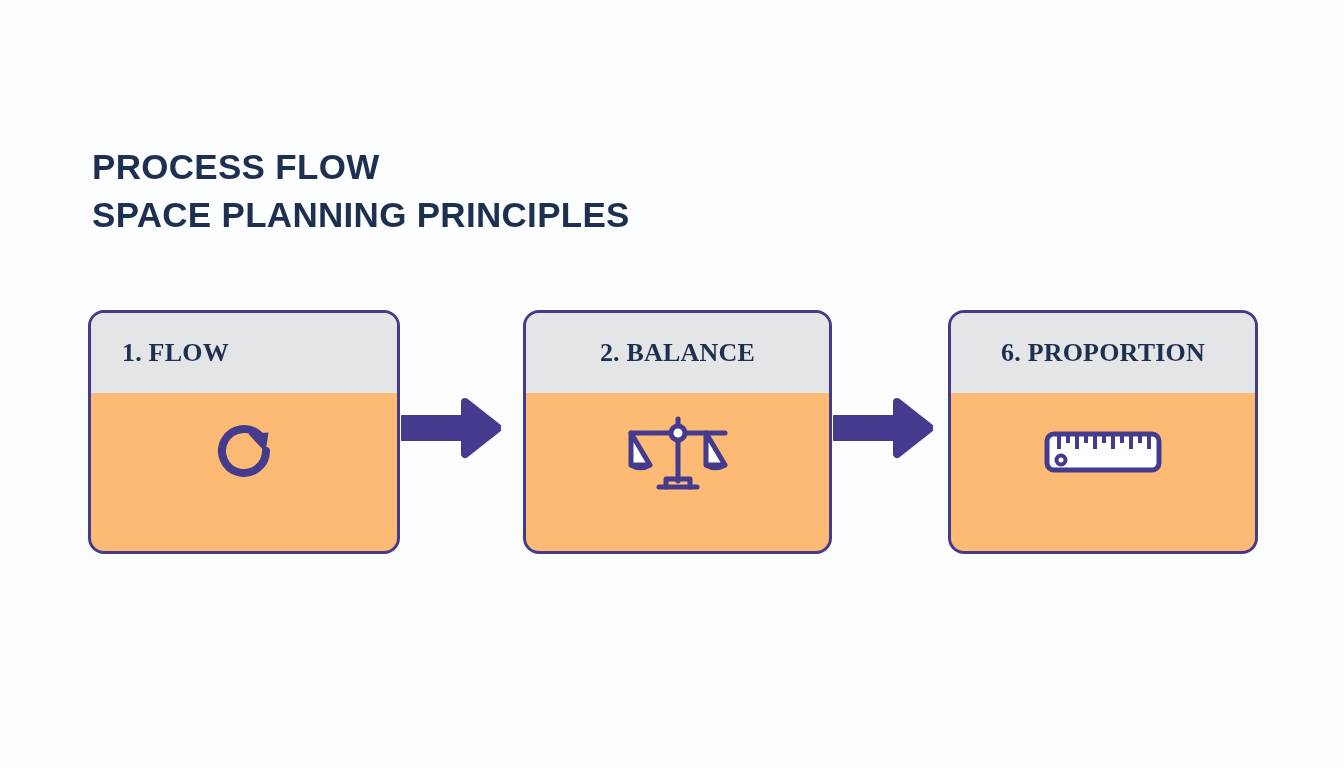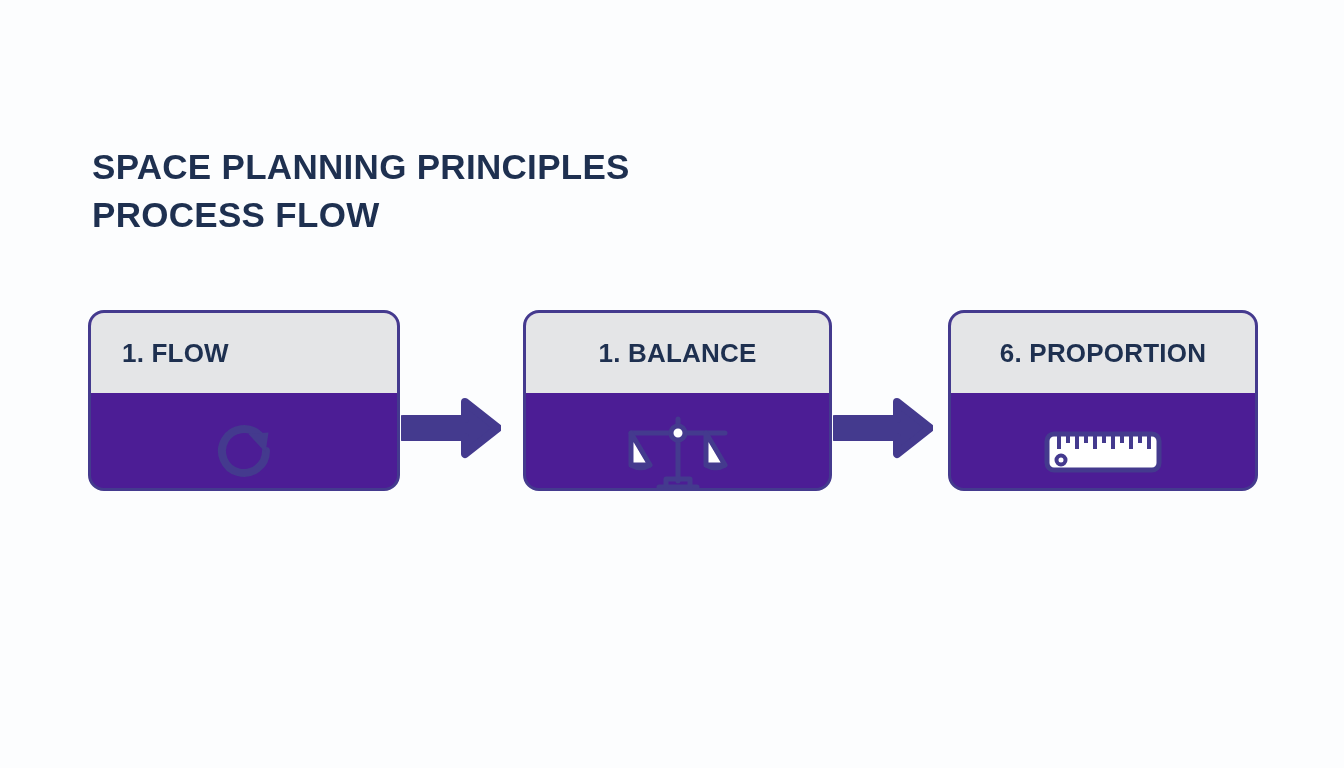--- a/index.html
+++ b/index.html
@@ -34,28 +34,29 @@
     letter-spacing: 0.3px;
     line-height: 48px;
     color: #1e3050;
     white-space: nowrap;
   }
 
   
   .card {
     position: absolute;
     top: 310px;
-    height: 181px;
+    height: 244px;
     box-sizing: border-box;
     border: 3px solid #443a8e;
     border-radius: 16px;
-    background: #4c1d95;
+    background: #fdba74;
     overflow: hidden;
     display: flex;
     flex-direction: column;
+    font-family: Liberation Serif, serif;
   }
   #card-0 { left: 88px;  width: 312px; }
   #card-1 { left: 523px; width: 309px; }
   #card-2 { left: 948px; width: 310px; }
 
   .card-header {
     height: 80px;
     background: #e4e5e7;
     display: flex;
     align-items: center;
@@ -94,22 +95,22 @@
   }
   #arrow-0 { left: 401px; }
   #arrow-1 { left: 833px; }
 </style>
 </head>
 <body>
 
 <div id="canvas">
 
   <div id="title-block">
+    <div class="title-line">PROCESS FLOW</div>
     <div class="title-line">SPACE PLANNING PRINCIPLES</div>
-    <div class="title-line">PROCESS FLOW</div>
   </div>
 
   <div class="card" id="card-0">
     <div class="card-header">
       <span class="card-title">1. FLOW</span>
     </div>
     <div class="card-body">
       <span class="card-icon">
         <svg width="72" height="72" viewBox="0 0 72 72">
 
@@ -124,21 +125,21 @@
   <div class="arrow" id="arrow-0">
     <span>
       <svg width="100" height="62" viewBox="0 0 100 62">
         <path d="M 2 22 L 64 22 L 64 5 L 97 31 L 64 57 L 64 40 L 2 40 Z" fill="#443a8e" stroke="#443a8e" stroke-width="8" stroke-linejoin="round"></path>
       </svg>
     </span>
   </div>
 
   <div class="card" id="card-1">
     <div class="card-header">
-      <span class="card-title">1. BALANCE</span>
+      <span class="card-title">2. BALANCE</span>
     </div>
     <div class="card-body">
       <span class="card-icon">
         <svg width="118" height="80" viewBox="0 0 118 80">
           <g fill="none" stroke="#443a8e" stroke-width="5" stroke-linecap="round" stroke-linejoin="round">
 
             <line x1="59" y1="4" x2="59" y2="66"></line>
 
             <line x1="12" y1="18" x2="106" y2="18"></line>
 

